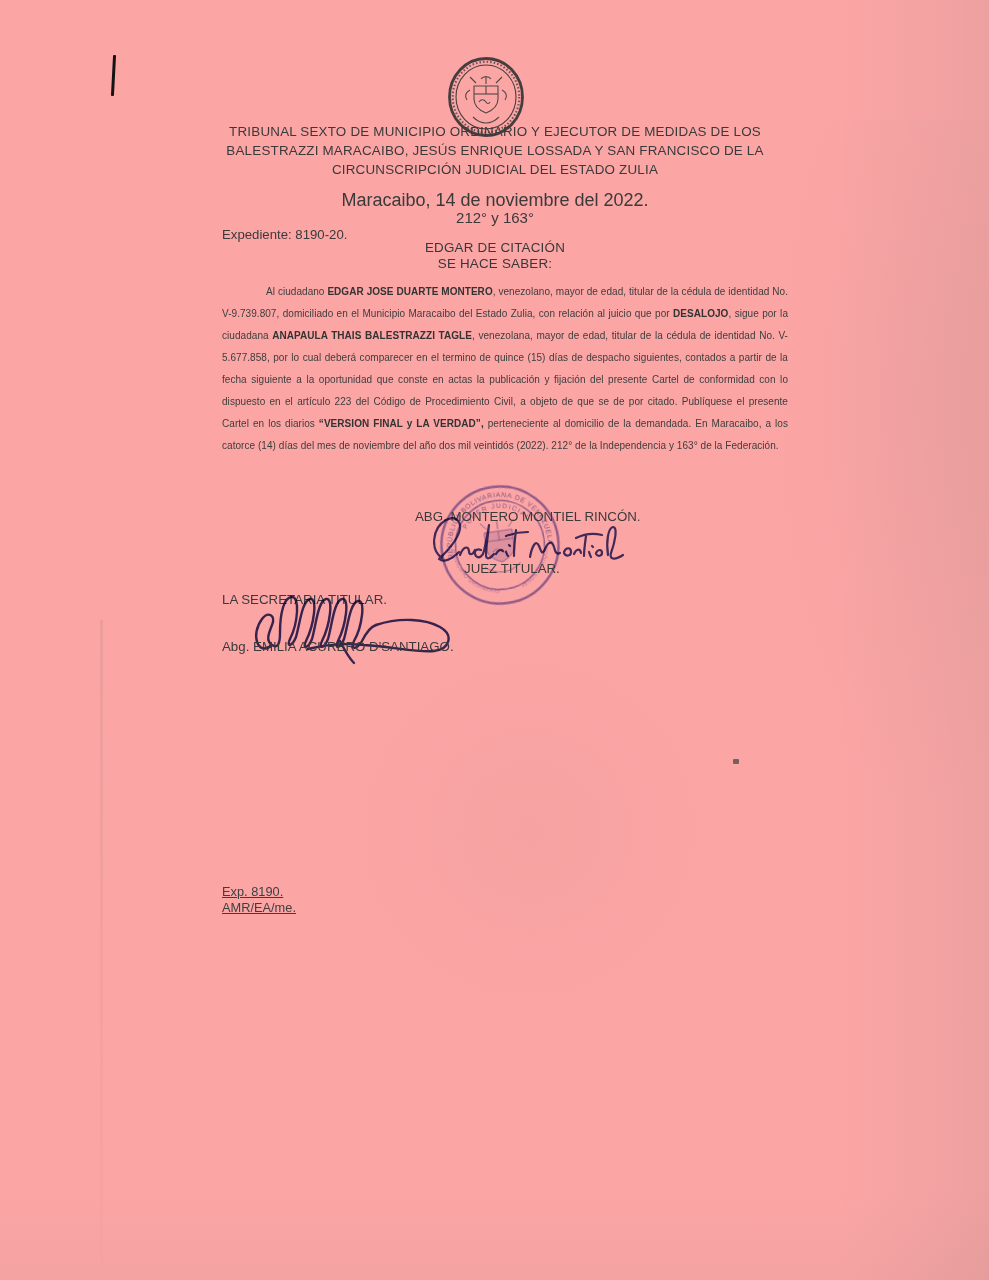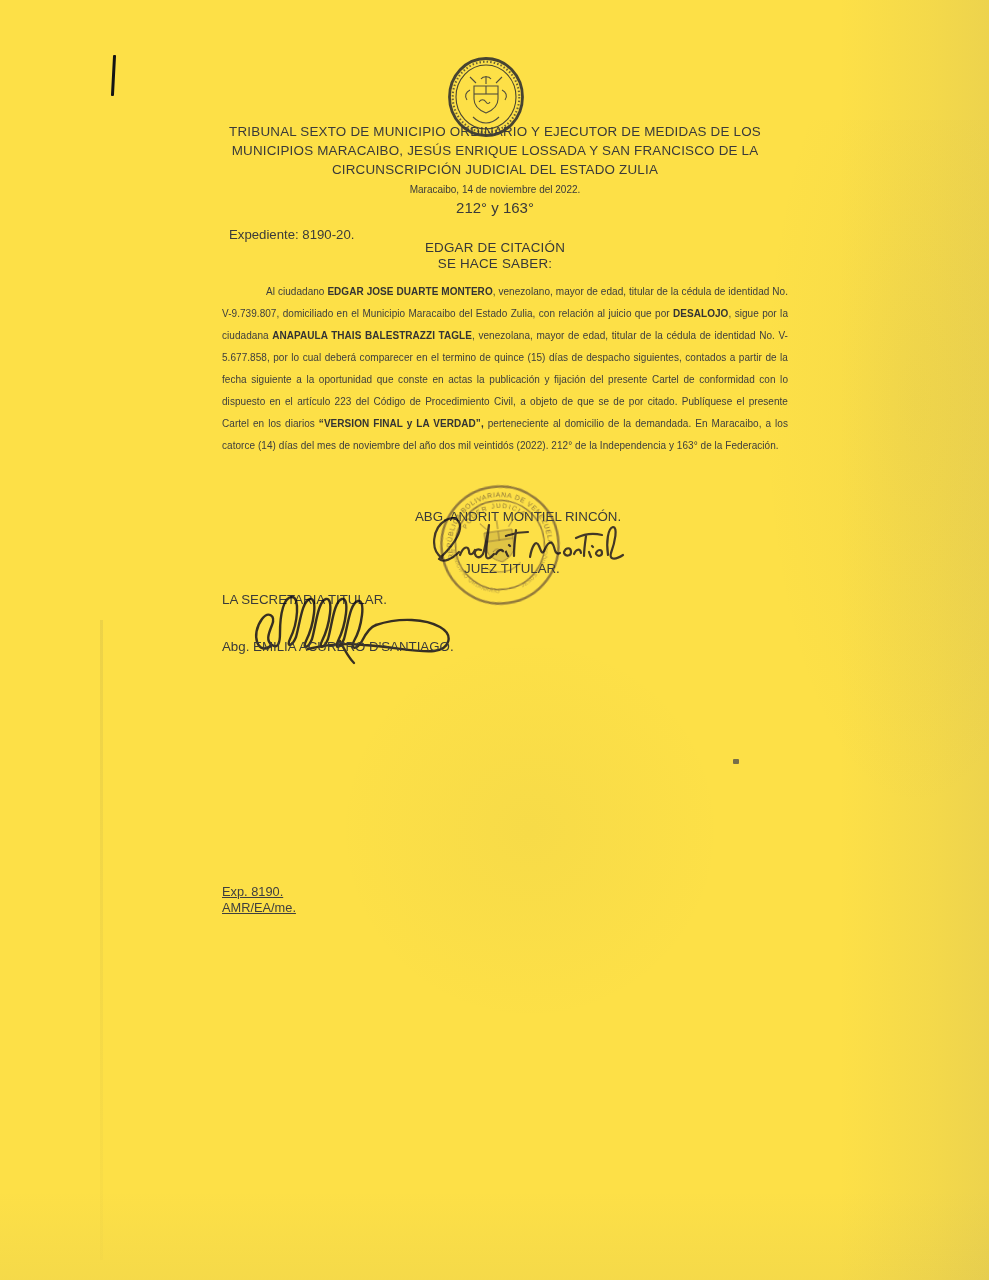--- a/index.html
+++ b/index.html
@@ -1,38 +1,38 @@
 <!DOCTYPE html>
 <html><head>
 <meta charset="utf-8">
 <style>
   html,body{margin:0;padding:0;background:#e9e9e9;}
   .paper{
     position:relative;width:989px;height:1280px;overflow:hidden;
-    background:#fde047;
+    background:#fca5a5;
     font-family:"Liberation Sans",sans-serif;
     color:#3c3c3c;
   }
   
   .shade{position:absolute;pointer-events:none;}
   .shade-right{right:0;top:0;width:150px;height:100%;
     background:linear-gradient(to right, rgba(130,125,118,0) 0%, rgba(130,125,118,0.07) 60%, rgba(130,125,118,0.13) 100%);}
   .shade-bottom{left:0;bottom:0;width:100%;height:90px;
     background:linear-gradient(to bottom, rgba(120,115,108,0) 0%, rgba(120,115,108,0.06) 100%);}
   .shade-wrinkle1{left:320px;top:620px;width:420px;height:420px;
     background:radial-gradient(ellipse at 50% 50%, rgba(110,105,98,0.045), rgba(110,105,98,0) 65%);}
   .shade-wrinkle2{left:760px;top:120px;width:260px;height:700px;
     background:radial-gradient(ellipse at 60% 40%, rgba(110,105,98,0.05), rgba(110,105,98,0) 70%);}
   .shade-left-edge{left:100px;top:620px;width:3px;height:640px;
     background:linear-gradient(to bottom, rgba(90,88,84,0.10), rgba(90,88,84,0.02));}
 
   .typed{position:absolute;}
   .center{text-align:center;}
   .court-line{font-size:13.4px;line-height:19px;letter-spacing:0.2px;color:#3a3a3a;}
-  .date-line{font-size:10px;line-height:18px;color:#3a3a3a;margin-top:2px;}
+  .date-line{font-size:18px;line-height:18px;color:#3a3a3a;margin-top:12px;}
   .years-line{font-size:15px;line-height:18px;color:#3a3a3a;}
   .exp-line{font-size:13.2px;color:#3a3a3a;}
   .title-line{font-size:13.4px;line-height:16px;letter-spacing:0.2px;color:#383838;}
   .subtitle-line{font-size:13.4px;line-height:16px;letter-spacing:0.2px;color:#383838;
     text-underline-offset:2px;margin-top:0px;}
   .body-par{
     width:566px;font-size:10px;line-height:22px;text-align:justify;
     text-indent:44px;color:#3d3d3d;letter-spacing:0.05px;
   }
   .body-par b{font-weight:700;color:#333;}
@@ -77,27 +77,27 @@
         <path d="M30,27 l-6,-6 M50,27 l6,-6 M40,28 v-8"></path>
         <path d="M35,23 c2,-3 8,-3 10,0"></path>
         <path d="M24,34 c-4,2 -6,6 -3,10 M56,34 c4,2 6,6 3,10"></path>
         <path d="M27,61 c4,4 8,6 13,6 c5,0 9,-2 13,-6"></path>
       </g>
     </g>
   </svg>
 
   <div class="typed center" style="left:150px;top:122px;width:690px;">
     <div class="court-line">TRIBUNAL SEXTO DE MUNICIPIO ORDINARIO Y EJECUTOR DE MEDIDAS DE LOS</div>
-    <div class="court-line">MUNICIPIOS MARACAIBO, JESÚS ENRIQUE LOSSADA Y SAN FRANCISCO DE LA</div>
+    <div class="court-line">BALESTRAZZI MARACAIBO, JESÚS ENRIQUE LOSSADA Y SAN FRANCISCO DE LA</div>
     <div class="court-line">CIRCUNSCRIPCIÓN JUDICIAL DEL ESTADO ZULIA</div>
     <div class="date-line">Maracaibo, 14 de noviembre del 2022.</div>
     <div class="years-line">212° y 163°</div>
   </div>
 
-  <div class="typed exp-line" style="left:222px;top:227px;margin-left:7px;">Expediente: 8190-20.</div>
+  <div class="typed exp-line" style="left:222px;top:227px;">Expediente: 8190-20.</div>
 
   <div class="typed center" style="left:150px;top:240px;width:690px;">
     <div class="title-line">EDGAR DE CITACIÓN</div>
     <div class="subtitle-line">SE HACE SABER:</div>
   </div>
 
   <p class="typed body-par" style="left:222px;top:281px;margin:0;"><span>Al ciudadano </span><b>EDGAR JOSE DUARTE MONTERO</b><span>, venezolano, mayor de edad, titular de la cédula de identidad No. V-9.739.807, domiciliado en el Municipio Maracaibo del Estado Zulia, con relación al juicio que por </span><b>DESALOJO</b><span>, sigue por la ciudadana </span><b>ANAPAULA THAIS BALESTRAZZI TAGLE</b><span>, venezolana, mayor de edad, titular de la cédula de identidad No. V-5.677.858, por lo cual deberá comparecer en el termino de quince (15) días de despacho siguientes, contados a partir de la fecha siguiente a la oportunidad que conste en actas la publicación y fijación del presente Cartel de conformidad con lo dispuesto en el artículo 223 del Código de Procedimiento Civil, a objeto de que se de por citado. Publíquese el presente Cartel en los diarios </span><b>“VERSION FINAL y LA VERDAD”,</b><span> perteneciente al domicilio de la demandada. En Maracaibo, a los catorce (14) días del mes de noviembre del año dos mil veintidós (2022). 212° de la Independencia y 163° de la Federación.</span></p>
 
   <svg class="stamp-svg" width="126" height="130" viewBox="0 0 126 130">
     <defs>
@@ -127,21 +127,21 @@
         <path d="M49,50 h28 v15 c0,10 -9,14 -14,16 c-5,-2 -14,-6 -14,-16 z"></path>
         <path d="M49,59 h28" fill="none"></path>
         <path d="M63,50 v10" fill="none"></path>
         <path d="M55,70 c3,-3 6,-3 8,0 c2,2 5,2 6,0" fill="none"></path>
         <path d="M52,47 l-6,-7 M74,47 l6,-7 M63,48 v-9" fill="none"></path>
         <path d="M45,84 c6,5 12,7 18,7 c6,0 12,-2 18,-7" fill="none"></path>
       </g>
     </g>
   </svg>
 
-  <div class="typed sig-label" style="left:415px;top:509px;">ABG. ANDRIT MONTIEL RINCÓN.</div>
+  <div class="typed sig-label" style="left:415px;top:509px;">ABG. MONTERO MONTIEL RINCÓN.</div>
 
   <svg class="sig-svg judge-sig" width="205" height="60" viewBox="0 0 205 60" aria-label="Andrit Montiel">
     <g fill="none" stroke="#34307e" stroke-width="2.2" stroke-linecap="round" stroke-linejoin="round" opacity="0.92">
       <path d="M16,48 C4,40 6,18 20,10 C32,4 38,14 31,27 C26,37 18,44 13,49 C18,53 26,49 33,42"></path>
       <path d="M34,45 C37,37 42,35 43,41 C43,45 46,46 49,40"></path>
       <path d="M55,40 C50,38 47,42 50,46 C53,49 57,46 58,41 C60,32 62,22 63,15 C62,25 60,38 60,45 C60,50 64,49 68,44"></path>
       <path d="M70,44 C72,40 75,39 77,41"></path>
       <path d="M80,42 C81,44 81,45 82,46"></path>
       <path d="M83,35 L84,36"></path>
       <path d="M90,20 C89,28 88,40 88,46"></path>

